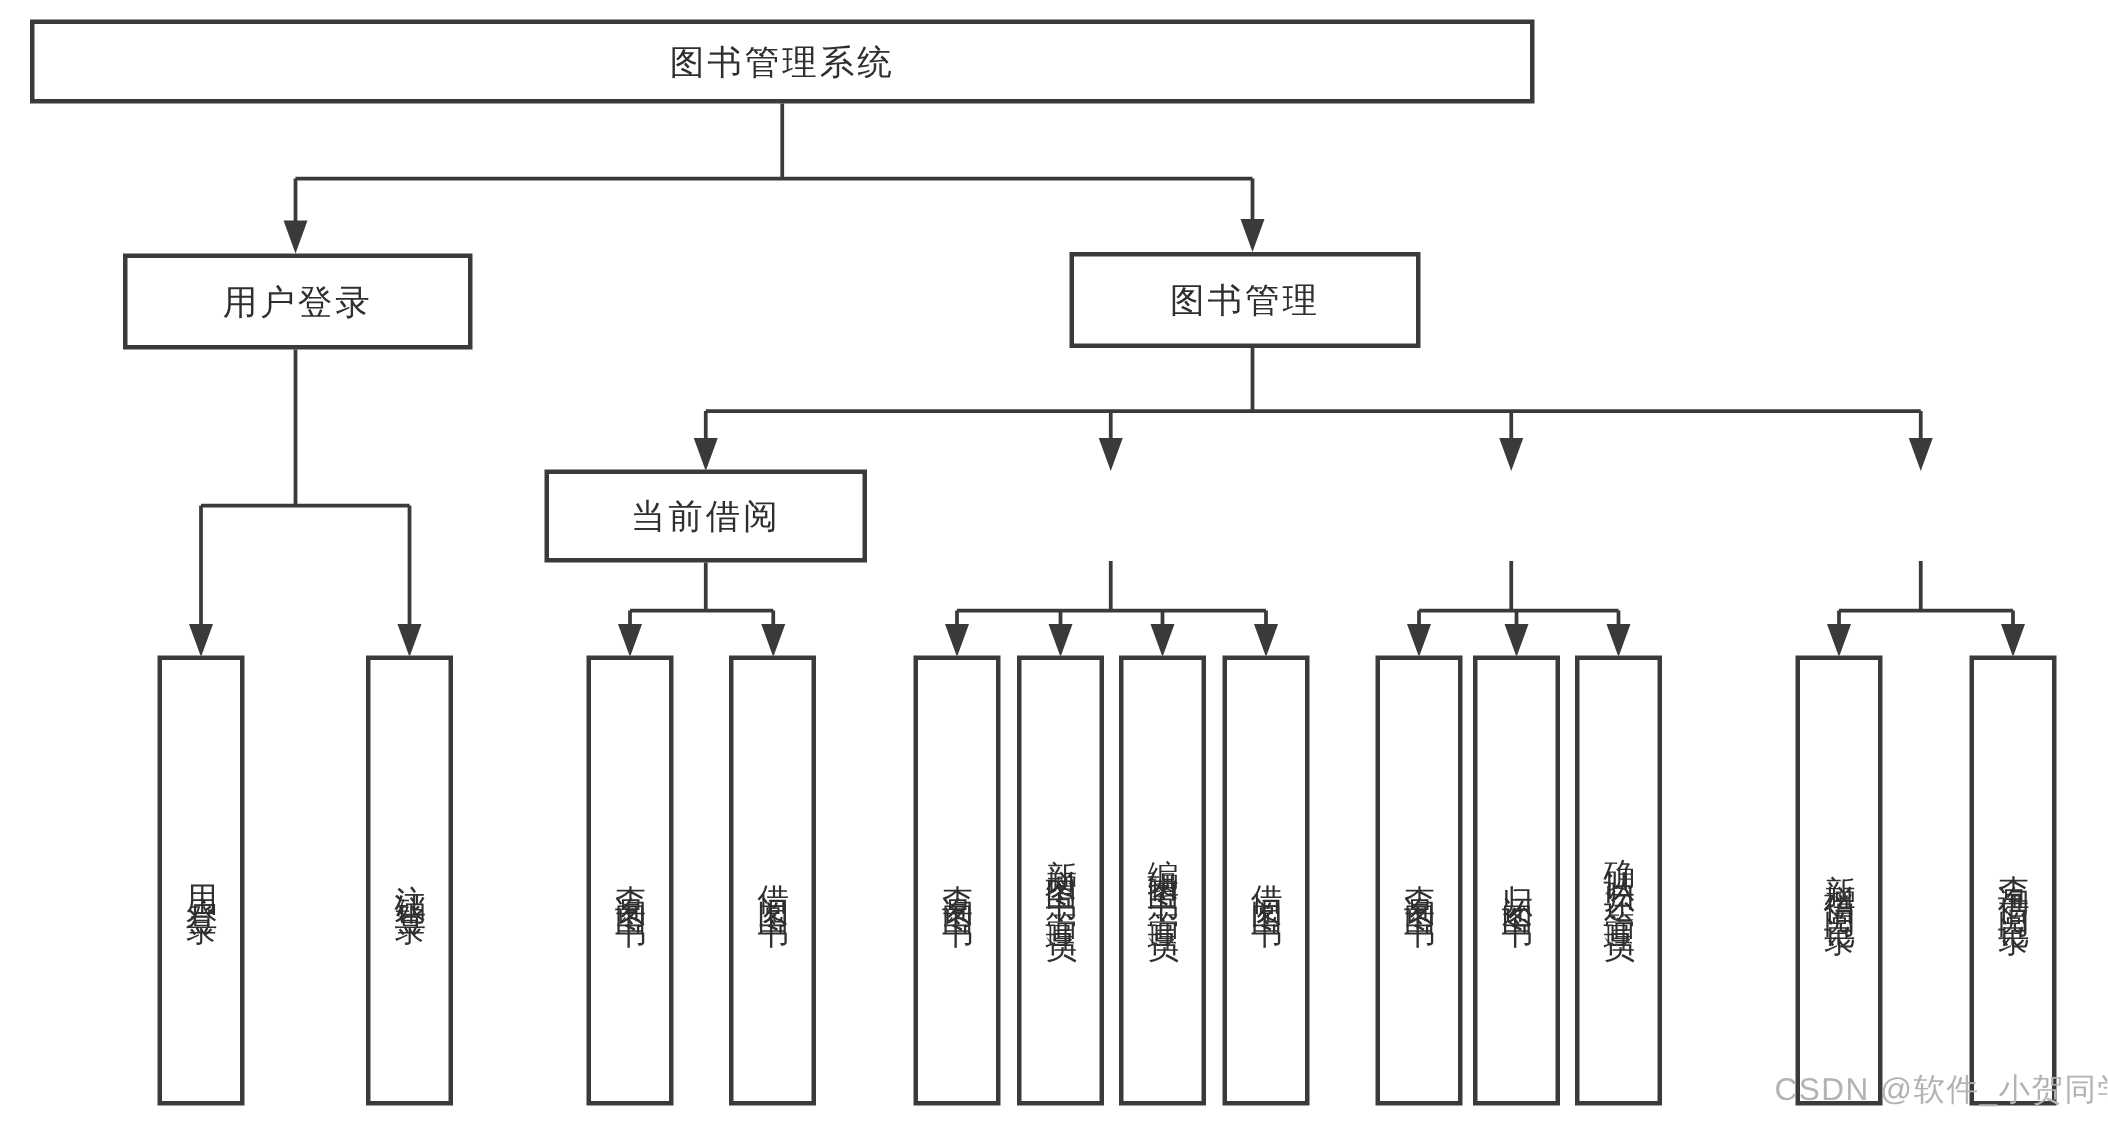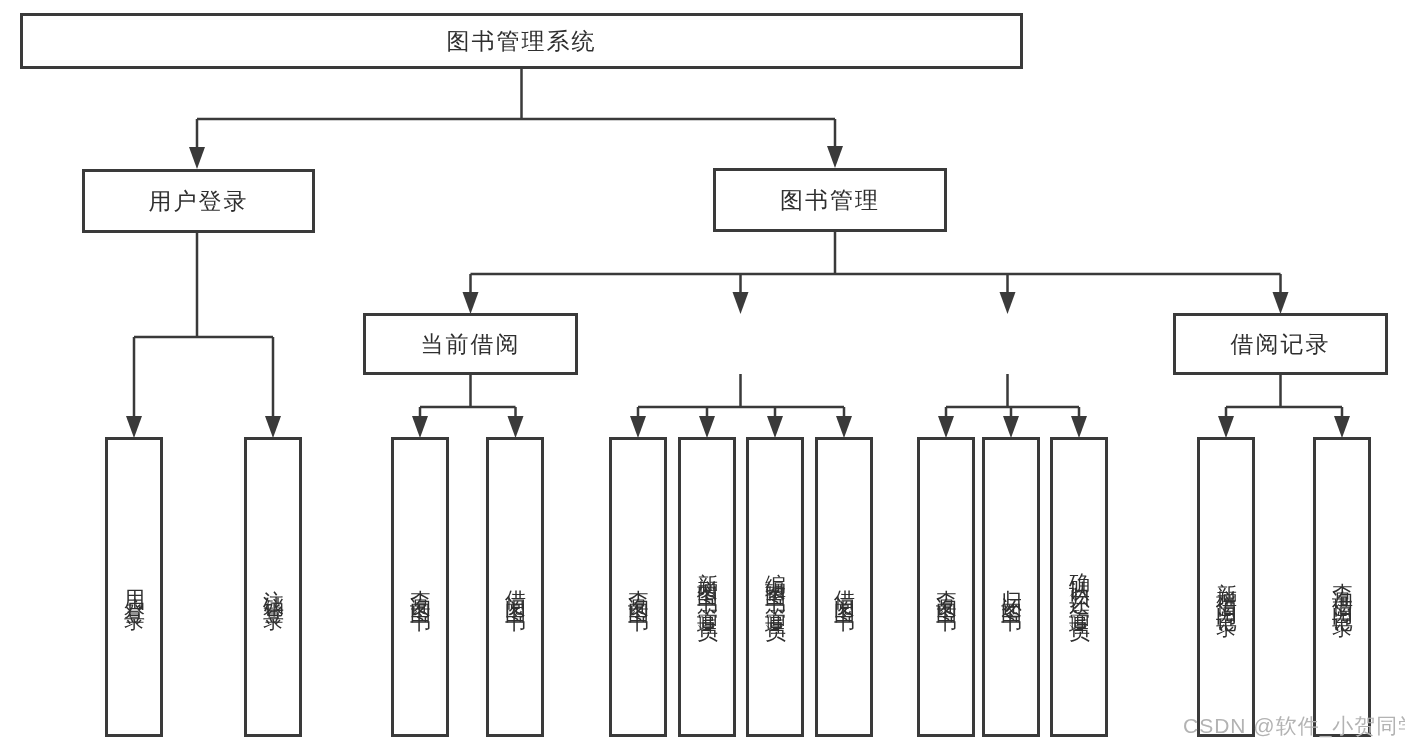--- a/index.html
+++ b/index.html
@@ -74,21 +74,20 @@
       <polygon points="1334,416 1350,416 1342,438"></polygon>
     </g>
   </svg>
 
   <div class="node hnode" style="left:20px;top:13px;width:1003px;height:56px">图书管理系统</div>
 
   <div class="node hnode" style="left:82px;top:169px;width:233px;height:64px">用户登录</div>
   <div class="node hnode" style="left:713px;top:168px;width:234px;height:64px">图书管理</div>
 
   <div class="node hnode" style="left:363px;top:313px;width:215px;height:62px">当前借阅</div>
-  <div class="node hnode" style="left:1173px;top:313px;width:215px;height:62px">借阅记录</div>
 
   <div class="node vnode" style="left:105px;top:437px;width:58px;height:300px">用户登录</div>
   <div class="node vnode" style="left:244px;top:437px;width:58px;height:300px">注销登录</div>
 
   <div class="node vnode" style="left:391px;top:437px;width:58px;height:300px">查询图书</div>
   <div class="node vnode" style="left:486px;top:437px;width:58px;height:300px">借阅图书</div>
 
   <div class="node vnode" style="left:609px;top:437px;width:58px;height:300px">查询图书</div>
   <div class="node vnode" style="left:678px;top:437px;width:58px;height:300px">新增图书（管理员）</div>
   <div class="node vnode" style="left:746px;top:437px;width:58px;height:300px">编辑图书（管理员）</div>

